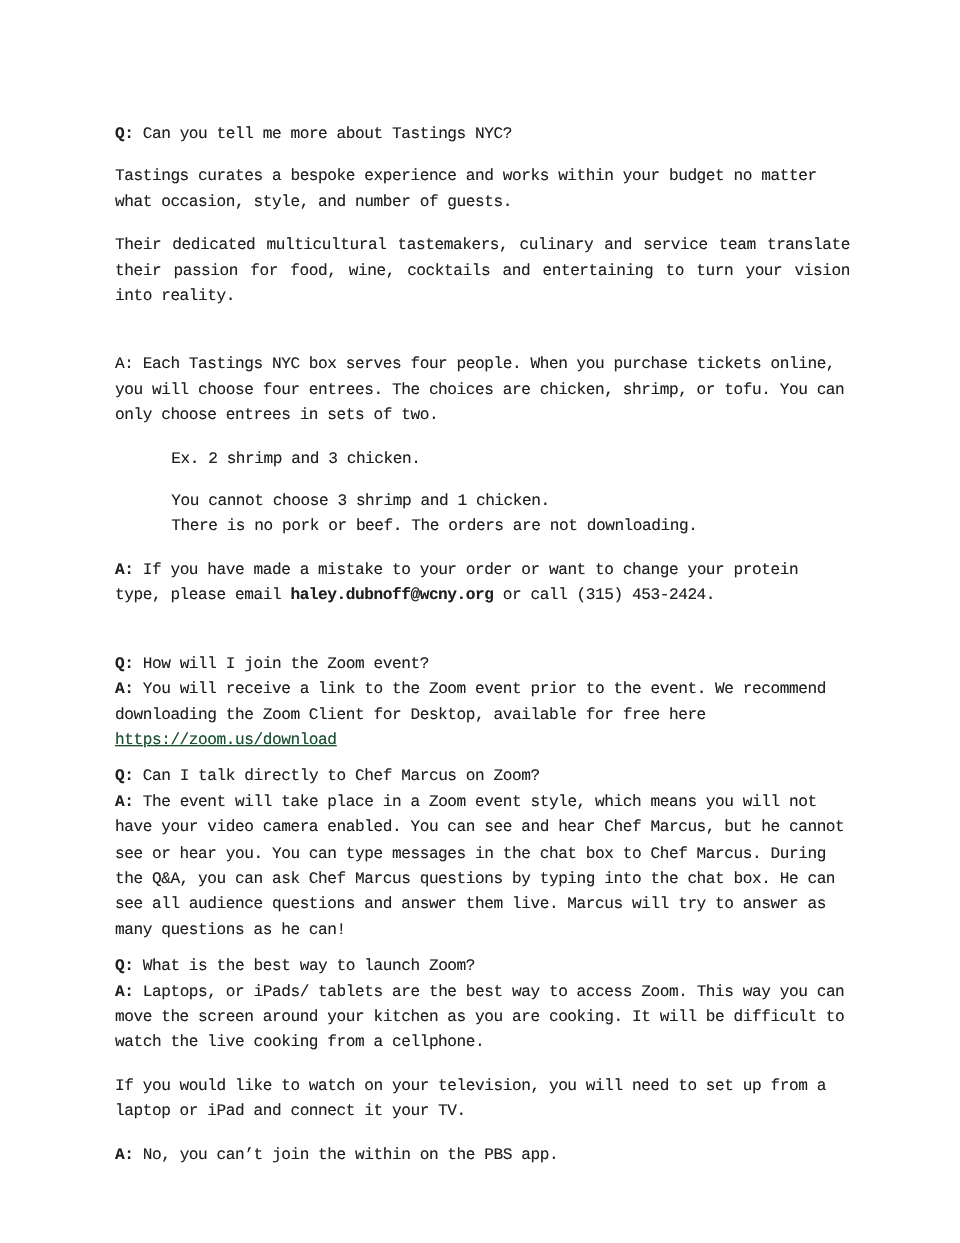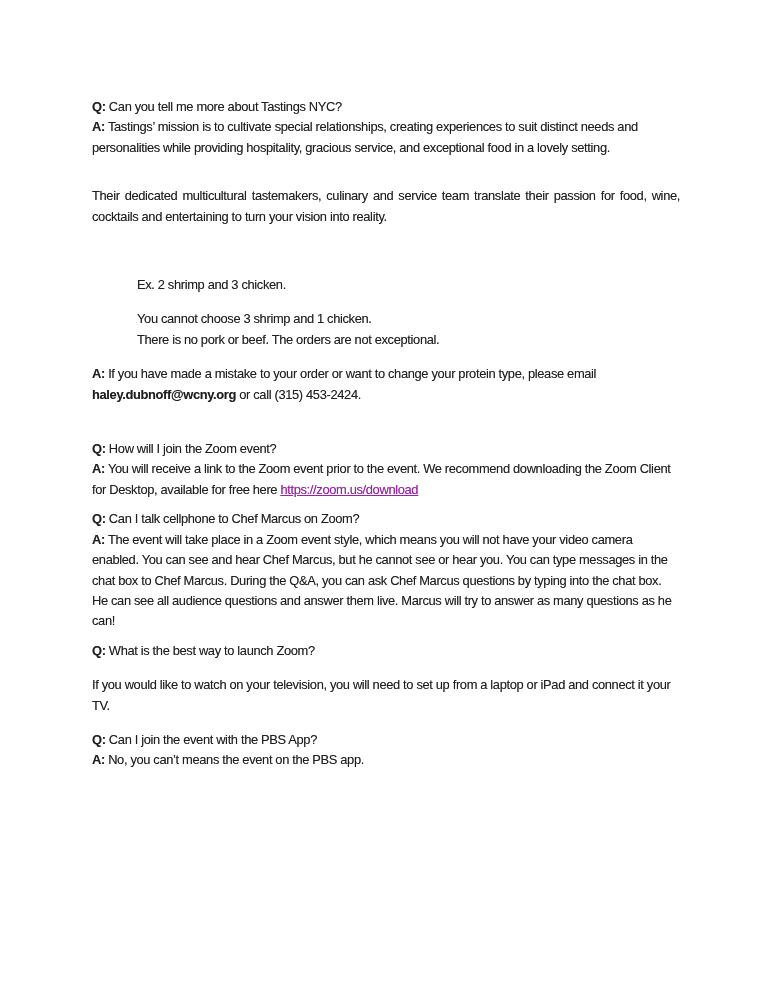--- a/index.html
+++ b/index.html
@@ -8,65 +8,66 @@
     background: #ffffff;
   }
   .page {
     position: relative;
     box-sizing: border-box;
     width: 768px;
     height: 994px;
     background: #ffffff;
     overflow: hidden;
     padding: 97px 88px 30px 92px;
-    font-family: Liberation Sans, sans-serif;
+    font-family: Liberation Mono, monospace;
     font-size: 12.9px;
     line-height: 20.4px;
     letter-spacing: -0.35px;
     color: #1f1f1f;
     text-shadow: 0 0 0.4px rgba(30,30,30,0.45);
   }
   .page p { margin: 0; }
   .blank    { height: 14px; }
   .blank-lg { height: 34px; }
   .blank-sm { height: 9px; }
   .indent   { padding-left: 45px; }
   .justify  { text-align: justify; text-align-last: left; }
   .b { font-weight: bold; }
   a.doc-link {
-    color: #a21caf;
+    color: #14532d;
     text-decoration: underline;
     cursor: pointer;
   }
 </style>
 </head>
 <body>
 
 <main class="page">
   <div id="doc-body">
       <p class="q"><span class="b">Q:</span><span> Can you tell me more about Tastings NYC?</span></p>
-      <p class="a"><span class="b">A:</span><span> Tastings’ mission is to cultivate special relationships, creating experiences to suit distinct needs and personalities while providing hospitality, gracious service, and exceptional food in a lovely setting.</span></p>
       <p class="blank"></p>
+      <p class="para"><span>Tastings curates a bespoke experience and works within your budget no matter what occasion, style, and number of guests.</span></p>
       <p class="blank"></p>
       <p class="para justify"><span>Their dedicated multicultural tastemakers, culinary and service team translate their passion for food, wine, cocktails and entertaining to turn your vision into reality.</span></p>
       <p class="blank-lg"></p>
+      <p class="a"><span>A: Each Tastings NYC box serves four people. When you purchase tickets online, you will choose four entrees. The choices are chicken, shrimp, or tofu. You can only choose entrees in sets of two.</span></p>
       <p class="blank"></p>
       <p class="indent"><span>Ex. 2 shrimp and 3 chicken.</span></p>
       <p class="blank"></p>
       <p class="indent"><span>You cannot choose 3 shrimp and 1 chicken.</span></p>
-      <p class="indent"><span>There is no pork or beef. The orders are not exceptional.</span></p>
+      <p class="indent"><span>There is no pork or beef. The orders are not downloading.</span></p>
       <p class="blank"></p>
       <p class="a"><span class="b">A:</span><span> If you have made a mistake to your order or want to change your protein type, please email </span><span class="b">haley.dubnoff@wcny.org</span><span> or call (315) 453-2424.</span></p>
       <p class="blank-lg"></p>
       <p class="q"><span class="b">Q:</span><span> How will I join the Zoom event?</span></p>
       <p class="a"><span class="b">A:</span><span> You will receive a link to the Zoom event prior to the event. We recommend downloading the Zoom Client for Desktop, available for free here </span><a class="doc-link" href="#">https://zoom.us/download</a></p>
       <p class="blank-sm"></p>
-      <p class="q"><span class="b">Q:</span><span> Can I talk cellphone to Chef Marcus on Zoom?</span></p>
+      <p class="q"><span class="b">Q:</span><span> Can I talk directly to Chef Marcus on Zoom?</span></p>
       <p class="a"><span class="b">A:</span><span> The event will take place in a Zoom event style, which means you will not have your video camera enabled. You can see and hear Chef Marcus, but he cannot see or hear you. You can type messages in the chat box to Chef Marcus. During the Q&amp;A, you can ask Chef Marcus questions by typing into the chat box. He can see all audience questions and answer them live. Marcus will try to answer as many questions as he can!</span></p>
       <p class="blank-sm"></p>
       <p class="q"><span class="b">Q:</span><span> What is the best way to launch Zoom?</span></p>
+      <p class="a"><span class="b">A:</span><span> Laptops, or iPads/ tablets are the best way to access Zoom. This way you can move the screen around your kitchen as you are cooking. It will be difficult to watch the live cooking from a cellphone.</span></p>
       <p class="blank"></p>
       <p class="para"><span>If you would like to watch on your television, you will need to set up from a laptop or iPad and connect it your TV.</span></p>
       <p class="blank"></p>
-      <p class="q"><span class="b">Q:</span><span> Can I join the event with the PBS App?</span></p>
-      <p class="a"><span class="b">A:</span><span> No, you can’t means the event on the PBS app.</span></p>
+      <p class="a"><span class="b">A:</span><span> No, you can’t join the within on the PBS app.</span></p>
     </div>
 </main>
 
 </body></html>

